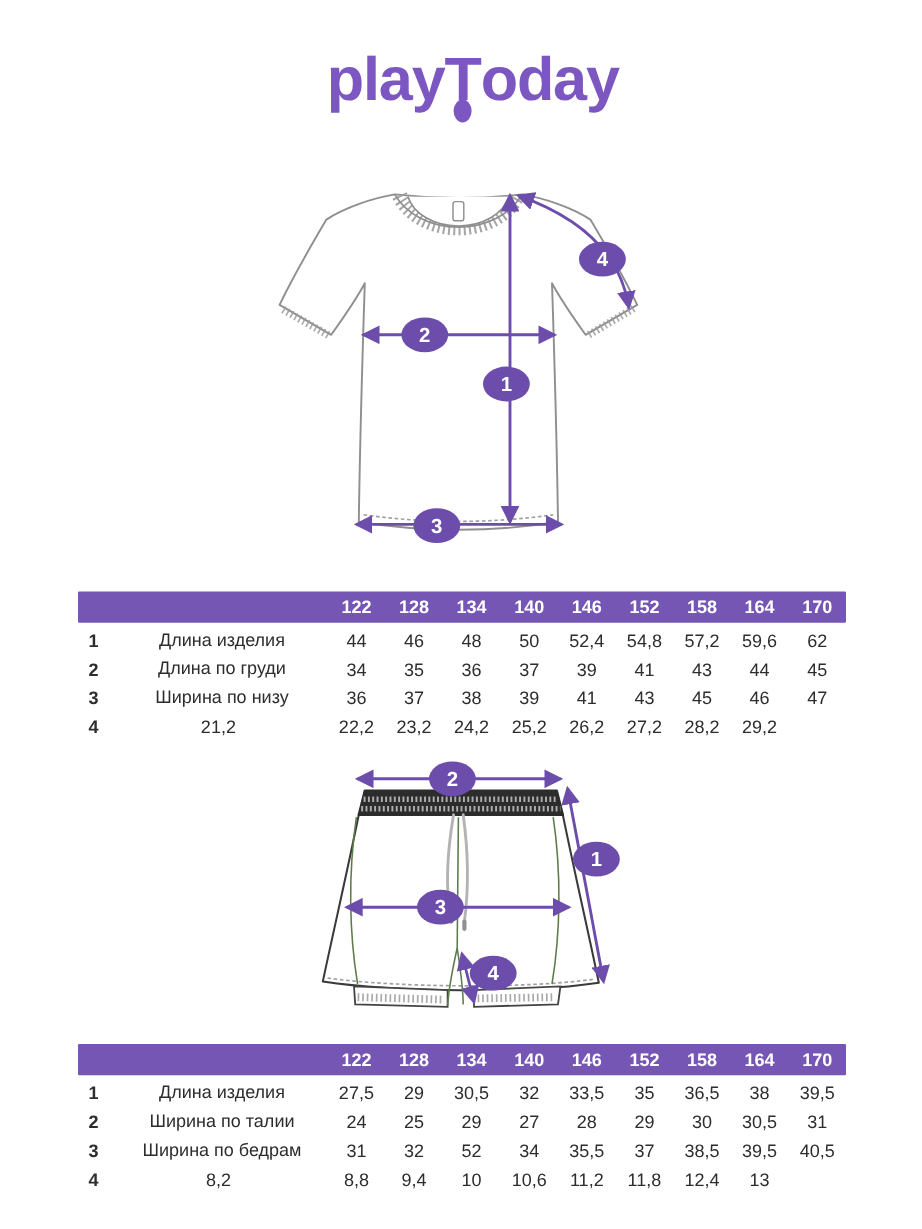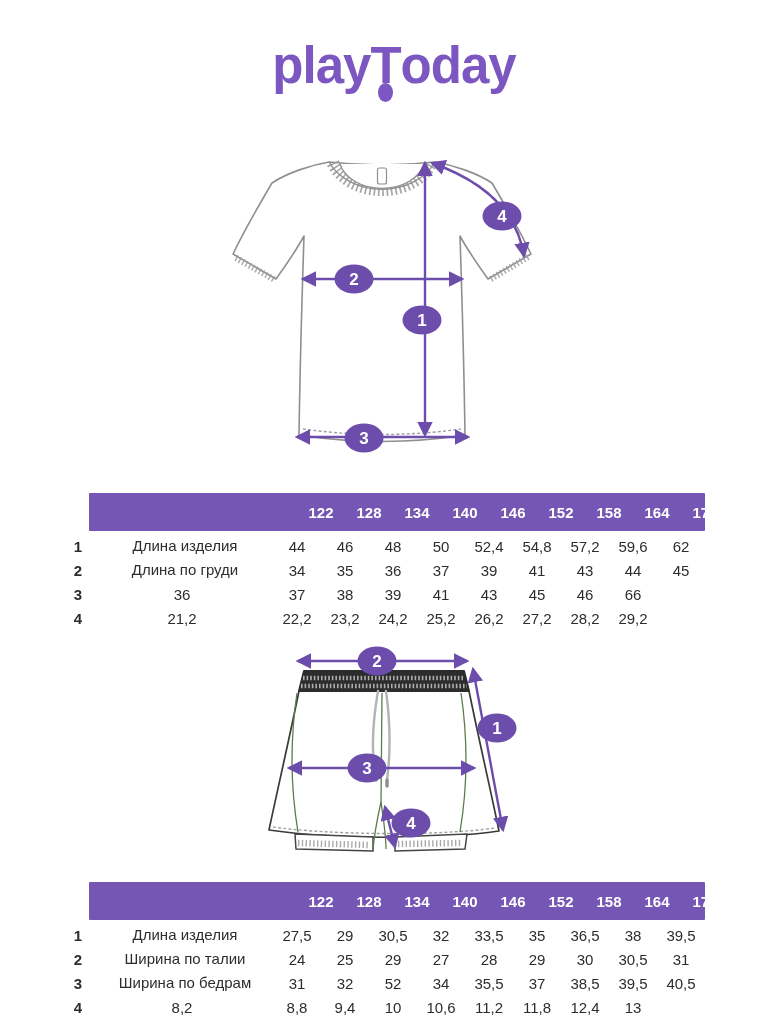--- a/index.html
+++ b/index.html
@@ -56,21 +56,21 @@
   
   .size-table{width:640px;margin-left:65px;}
   .size-table.first{margin-top:26px;}
   .size-table.second{margin-top:2px;}
   .table-header,.trow{
     display:grid;grid-template-columns:26px 182px repeat(9,48px);
     align-items:center;
   }
   .table-header{
     background:var(--header);color:#ffffff;font-weight:700;font-size:15px;
-    height:38px;border-radius:1px;margin-left:24px;
+    height:26px;border-radius:1px;
   }
   .hspacer{grid-column:span 2;}
   .hcell{text-align:center;}
   .tbody{padding-top:3px;}
   .trow{min-height:24px;font-size:15px;}
   .rnum{font-weight:700;text-align:center;}
   .rlabel{text-align:center;padding-left:6px;line-height:1.2;}
   .rval{text-align:center;}
 </style>
 </head>
@@ -162,29 +162,30 @@
         <div class="rval">36</div>
         <div class="rval">37</div>
         <div class="rval">39</div>
         <div class="rval">41</div>
         <div class="rval">43</div>
         <div class="rval">44</div>
         <div class="rval">45</div>
       </div>
       <div class="trow">
         <div class="rnum">3</div>
+        <div class="rlabel">Ширина по низу</div>
         <div class="rval">36</div>
         <div class="rval">37</div>
         <div class="rval">38</div>
         <div class="rval">39</div>
         <div class="rval">41</div>
         <div class="rval">43</div>
         <div class="rval">45</div>
         <div class="rval">46</div>
-        <div class="rval">66</div>
+        <div class="rval">47</div>
       </div>
       <div class="trow">
         <div class="rnum">4</div>
         <div class="rval">21,2</div>
         <div class="rval">22,2</div>
         <div class="rval">23,2</div>
         <div class="rval">24,2</div>
         <div class="rval">25,2</div>
         <div class="rval">26,2</div>
         <div class="rval">27,2</div>

